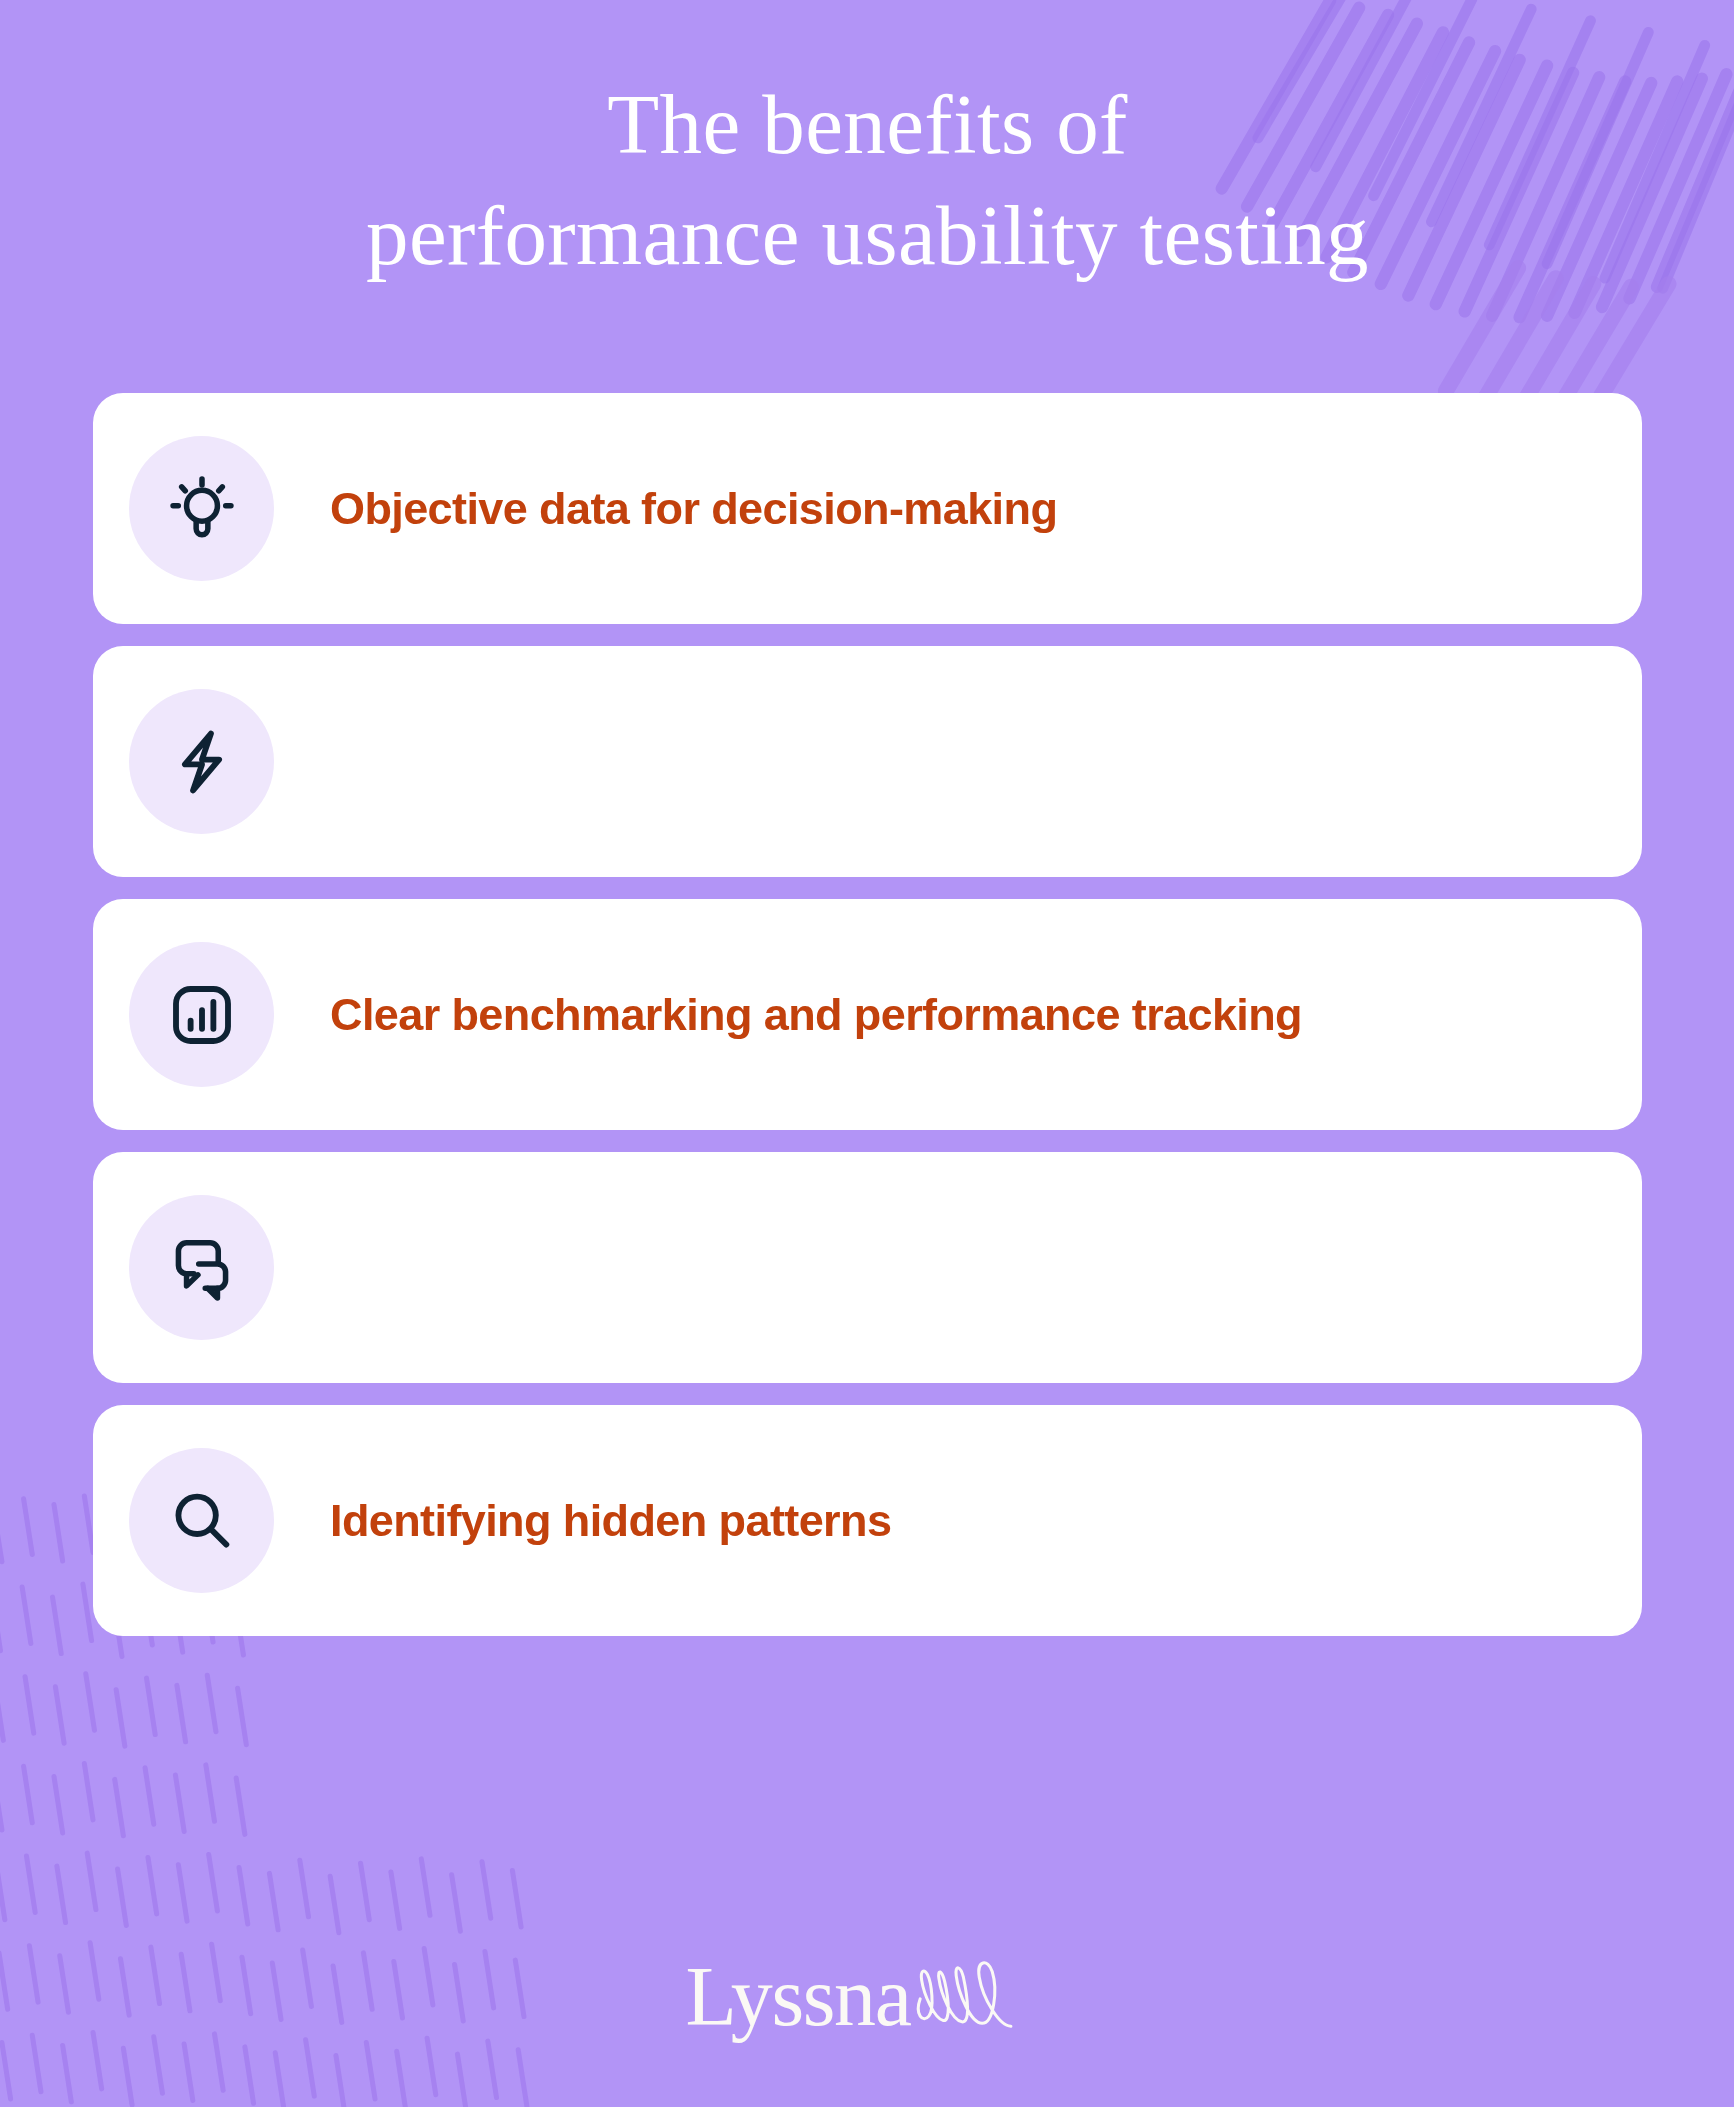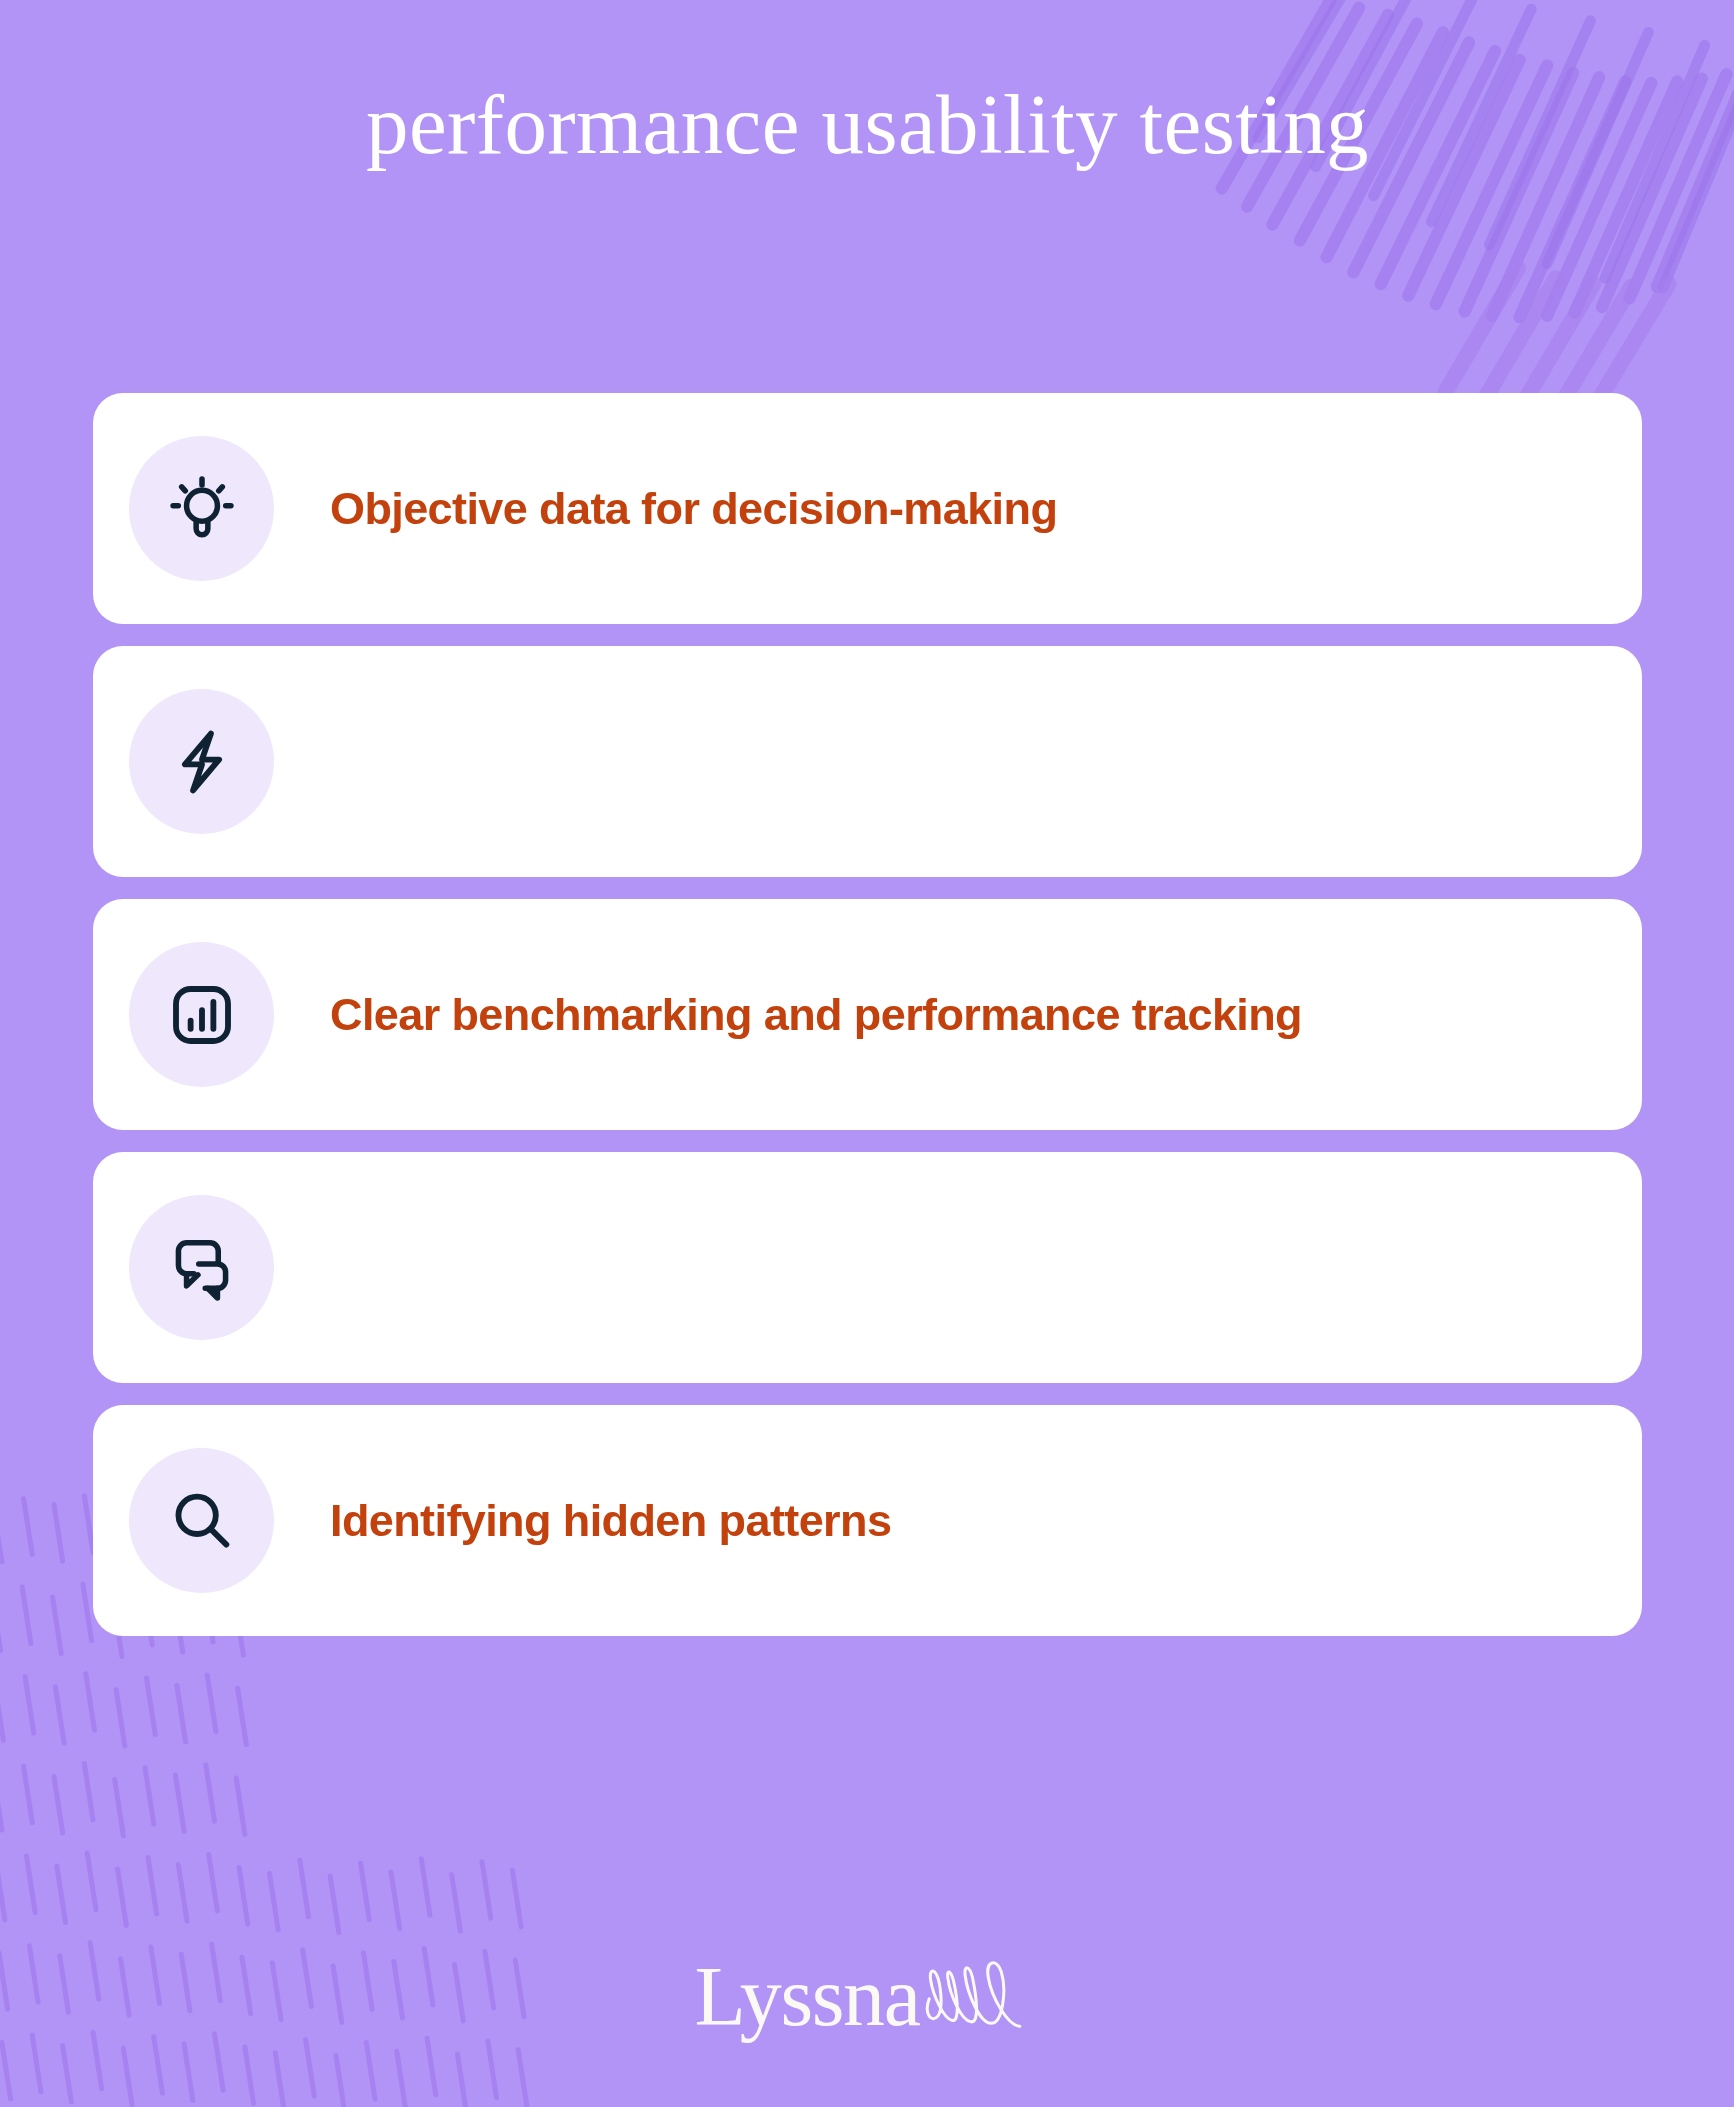--- a/index.html
+++ b/index.html
@@ -100,21 +100,21 @@
     font-size: 45px;
     font-weight: 700;
     letter-spacing: -0.6px;
     line-height: 1.15;
     white-space: nowrap;
   }
 
   
   .footer {
     position: absolute;
-    left: 13px;
+    left: 4px;
     bottom: 69px;
     width: 1699px;
     display: flex;
     align-items: center;
     justify-content: center;
     z-index: 4;
   }
   .logo-word {
     font-family: "Liberation Serif", "DejaVu Serif", serif;
     color: #fbf9f5;
@@ -264,20 +264,21 @@
       <path d="M526 800 L538 878"></path>
         <path d="M568 812 L580 890"></path>
         <path d="M610 794 L622 872"></path>
       <path d="M652 816 L664 894"></path>
         <path d="M694 798 L706 876"></path>
         <path d="M736 810 L748 888"></path>
     </g>
   </svg>
 
   <div class="title-block">
+    <span class="title-line">The benefits of</span>
     <span class="title-line">performance usability testing</span>
   </div>
 
   <div class="cards">
 
     <div class="card">
       <span class="icon-badge">
         <svg viewBox="0 0 48 48" xmlns="http://www.w3.org/2000/svg" fill="none" stroke="#0e2233" stroke-width="3.4" stroke-linecap="round" stroke-linejoin="round">
           <circle cx="24" cy="22" r="9.5"></circle>
           <path d="M20.4 31.2 L20.4 36.2 a3.6 3.6 0 0 0 7.2 0 L27.6 31.2"></path>

